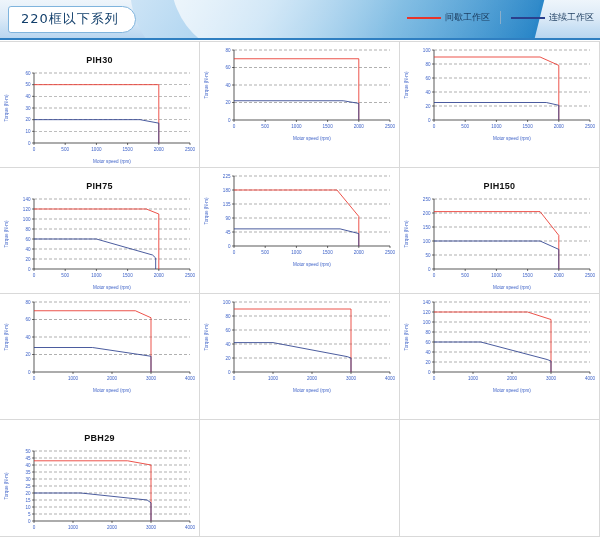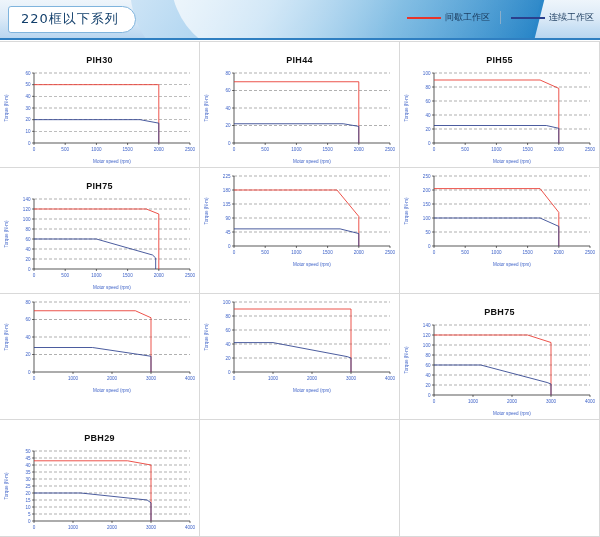--- a/index.html
+++ b/index.html
@@ -134,21 +134,20 @@
           <line x1="190.00" y1="78" x2="190.00" y2="80" stroke="#111" stroke-width="0.6"></line>
           <text class="tick" x="190.00" y="85.5" text-anchor="middle">2500</text>
           <polyline points="34.00,19.67 158.80,19.67 158.80,78.00" fill="none" stroke="#e8342a" stroke-width="0.85" stroke-linejoin="miter"></polyline>
           <polyline points="34.00,54.67 140.08,54.67 158.80,58.17 158.80,78.00" fill="none" stroke="#2b3f8c" stroke-width="0.85" stroke-linejoin="miter"></polyline>
           <text class="axis-label" x="112.0" y="98" text-anchor="middle">Motor speed (rpm)</text>
           <text class="axis-label" x="8" y="43.0" text-anchor="middle" transform="rotate(-90 8 43.0)">Torque (N·m)</text>
         </svg>
       </div>
     </div>
     <div class="cell">
-      <div class="chart-title">PIH44</div>
       <div class="plotwrap">
         <svg width="200" height="100" viewBox="0 0 200 100">
           <line x1="34" y1="60.50" x2="190.00" y2="60.50" stroke="#2b2b2b" stroke-width="0.5" stroke-dasharray="3,2" opacity="0.75"></line>
           <line x1="34" y1="43.00" x2="190.00" y2="43.00" stroke="#2b2b2b" stroke-width="0.5" stroke-dasharray="3,2" opacity="0.75"></line>
           <line x1="34" y1="25.50" x2="190.00" y2="25.50" stroke="#2b2b2b" stroke-width="0.5" stroke-dasharray="3,2" opacity="0.75"></line>
           <line x1="34" y1="8.00" x2="190.00" y2="8.00" stroke="#2b2b2b" stroke-width="0.5" stroke-dasharray="3,2" opacity="0.75"></line>
           <line x1="34" y1="8" x2="34" y2="78" stroke="#111" stroke-width="0.7"></line>
           <line x1="34" y1="78" x2="190" y2="78" stroke="#111" stroke-width="0.7"></line>
           <line x1="32" y1="78.00" x2="34" y2="78.00" stroke="#111" stroke-width="0.6"></line>
           <text class="tick" x="30.5" y="79.70" text-anchor="end">0</text>
@@ -173,21 +172,20 @@
           <line x1="190.00" y1="78" x2="190.00" y2="80" stroke="#111" stroke-width="0.6"></line>
           <text class="tick" x="190.00" y="85.5" text-anchor="middle">2500</text>
           <polyline points="34.00,16.75 158.80,16.75 158.80,78.00" fill="none" stroke="#e8342a" stroke-width="0.85" stroke-linejoin="miter"></polyline>
           <polyline points="34.00,58.75 143.20,58.75 158.80,61.38 158.80,78.00" fill="none" stroke="#2b3f8c" stroke-width="0.85" stroke-linejoin="miter"></polyline>
           <text class="axis-label" x="112.0" y="98" text-anchor="middle">Motor speed (rpm)</text>
           <text class="axis-label" x="8" y="43.0" text-anchor="middle" transform="rotate(-90 8 43.0)">Torque (N·m)</text>
         </svg>
       </div>
     </div>
     <div class="cell">
-      <div class="chart-title">PIH55</div>
       <div class="plotwrap">
         <svg width="200" height="100" viewBox="0 0 200 100">
           <line x1="34" y1="64.00" x2="190.00" y2="64.00" stroke="#2b2b2b" stroke-width="0.5" stroke-dasharray="3,2" opacity="0.75"></line>
           <line x1="34" y1="50.00" x2="190.00" y2="50.00" stroke="#2b2b2b" stroke-width="0.5" stroke-dasharray="3,2" opacity="0.75"></line>
           <line x1="34" y1="36.00" x2="190.00" y2="36.00" stroke="#2b2b2b" stroke-width="0.5" stroke-dasharray="3,2" opacity="0.75"></line>
           <line x1="34" y1="22.00" x2="190.00" y2="22.00" stroke="#2b2b2b" stroke-width="0.5" stroke-dasharray="3,2" opacity="0.75"></line>
           <line x1="34" y1="8.00" x2="190.00" y2="8.00" stroke="#2b2b2b" stroke-width="0.5" stroke-dasharray="3,2" opacity="0.75"></line>
           <line x1="34" y1="8" x2="34" y2="78" stroke="#111" stroke-width="0.7"></line>
           <line x1="34" y1="78" x2="190" y2="78" stroke="#111" stroke-width="0.7"></line>
           <line x1="32" y1="78.00" x2="34" y2="78.00" stroke="#111" stroke-width="0.6"></line>
@@ -304,20 +302,21 @@
           <line x1="190.00" y1="78" x2="190.00" y2="80" stroke="#111" stroke-width="0.6"></line>
           <text class="tick" x="190.00" y="85.5" text-anchor="middle">2500</text>
           <polyline points="34.00,22.00 136.96,22.00 158.80,48.44 158.80,78.00" fill="none" stroke="#e8342a" stroke-width="0.85" stroke-linejoin="miter"></polyline>
           <polyline points="34.00,60.89 140.08,60.89 158.80,65.56 158.80,78.00" fill="none" stroke="#2b3f8c" stroke-width="0.85" stroke-linejoin="miter"></polyline>
           <text class="axis-label" x="112.0" y="98" text-anchor="middle">Motor speed (rpm)</text>
           <text class="axis-label" x="8" y="43.0" text-anchor="middle" transform="rotate(-90 8 43.0)">Torque (N·m)</text>
         </svg>
       </div>
     </div>
     <div class="cell">
+      <div class="chart-title">PIH150</div>
       <div class="plotwrap">
         <svg width="200" height="100" viewBox="0 0 200 100">
           <line x1="34" y1="64.00" x2="190.00" y2="64.00" stroke="#2b2b2b" stroke-width="0.5" stroke-dasharray="3,2" opacity="0.75"></line>
           <line x1="34" y1="50.00" x2="190.00" y2="50.00" stroke="#2b2b2b" stroke-width="0.5" stroke-dasharray="3,2" opacity="0.75"></line>
           <line x1="34" y1="36.00" x2="190.00" y2="36.00" stroke="#2b2b2b" stroke-width="0.5" stroke-dasharray="3,2" opacity="0.75"></line>
           <line x1="34" y1="22.00" x2="190.00" y2="22.00" stroke="#2b2b2b" stroke-width="0.5" stroke-dasharray="3,2" opacity="0.75"></line>
           <line x1="34" y1="8.00" x2="190.00" y2="8.00" stroke="#2b2b2b" stroke-width="0.5" stroke-dasharray="3,2" opacity="0.75"></line>
           <line x1="34" y1="8" x2="34" y2="78" stroke="#111" stroke-width="0.7"></line>
           <line x1="34" y1="78" x2="190" y2="78" stroke="#111" stroke-width="0.7"></line>
           <line x1="32" y1="78.00" x2="34" y2="78.00" stroke="#111" stroke-width="0.6"></line>
@@ -420,21 +419,20 @@
           <line x1="190.00" y1="78" x2="190.00" y2="80" stroke="#111" stroke-width="0.6"></line>
           <text class="tick" x="190.00" y="85.5" text-anchor="middle">4000</text>
           <polyline points="34.00,15.00 151.00,15.00 151.00,78.00" fill="none" stroke="#e8342a" stroke-width="0.85" stroke-linejoin="miter"></polyline>
           <polyline points="34.00,48.60 73.00,48.60 147.10,62.60 151.00,64.00 151.00,78.00" fill="none" stroke="#2b3f8c" stroke-width="0.85" stroke-linejoin="miter"></polyline>
           <text class="axis-label" x="112.0" y="98" text-anchor="middle">Motor speed (rpm)</text>
           <text class="axis-label" x="8" y="43.0" text-anchor="middle" transform="rotate(-90 8 43.0)">Torque (N·m)</text>
         </svg>
       </div>
     </div>
     <div class="cell">
-      <div class="chart-title">PBH75</div>
       <div class="plotwrap">
         <svg width="200" height="100" viewBox="0 0 200 100">
           <line x1="34" y1="68.00" x2="190.00" y2="68.00" stroke="#2b2b2b" stroke-width="0.5" stroke-dasharray="3,2" opacity="0.75"></line>
           <line x1="34" y1="58.00" x2="190.00" y2="58.00" stroke="#2b2b2b" stroke-width="0.5" stroke-dasharray="3,2" opacity="0.75"></line>
           <line x1="34" y1="48.00" x2="190.00" y2="48.00" stroke="#2b2b2b" stroke-width="0.5" stroke-dasharray="3,2" opacity="0.75"></line>
           <line x1="34" y1="38.00" x2="190.00" y2="38.00" stroke="#2b2b2b" stroke-width="0.5" stroke-dasharray="3,2" opacity="0.75"></line>
           <line x1="34" y1="28.00" x2="190.00" y2="28.00" stroke="#2b2b2b" stroke-width="0.5" stroke-dasharray="3,2" opacity="0.75"></line>
           <line x1="34" y1="18.00" x2="190.00" y2="18.00" stroke="#2b2b2b" stroke-width="0.5" stroke-dasharray="3,2" opacity="0.75"></line>
           <line x1="34" y1="8.00" x2="190.00" y2="8.00" stroke="#2b2b2b" stroke-width="0.5" stroke-dasharray="3,2" opacity="0.75"></line>
           <line x1="34" y1="8" x2="34" y2="78" stroke="#111" stroke-width="0.7"></line>

